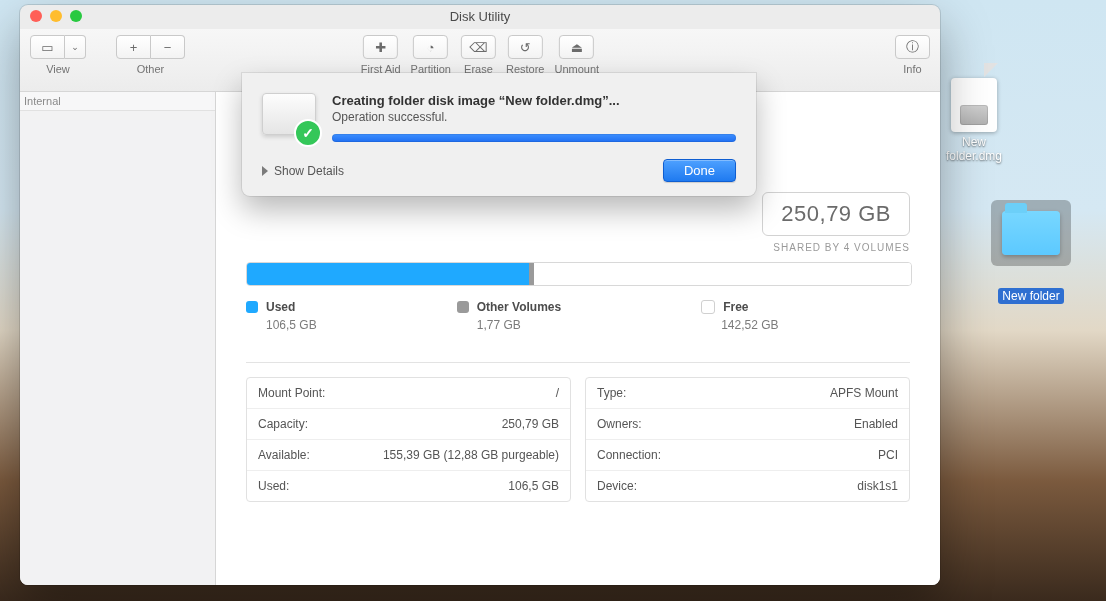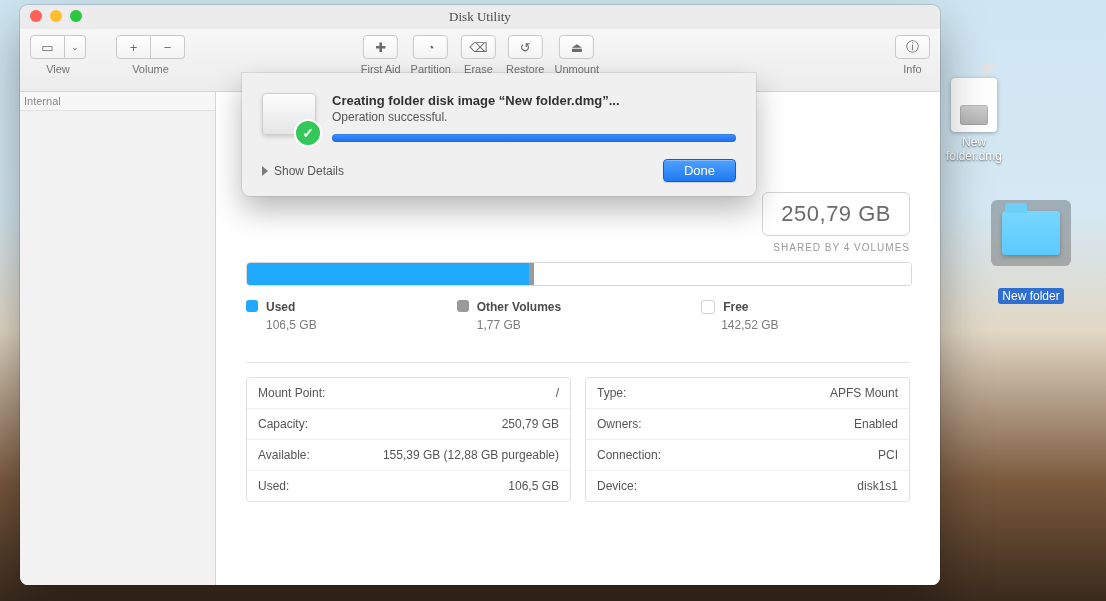--- a/index.html
+++ b/index.html
@@ -13,21 +13,21 @@
   .dmg-icon-gfx { width:46px; height:54px; margin:0 auto 2px; background:#fff; border-radius:4px; box-shadow:0 1px 4px rgba(0,0,0,.3); position:relative; }
   .dmg-icon-gfx::after { content:""; position:absolute; right:-1px; top:-1px; width:0; height:0; border-top:14px solid transparent; border-left:14px solid #e3e3e3; transform:rotate(90deg); transform-origin:top right; }
   .dmg-icon-gfx .inner { position:absolute; left:9px; bottom:7px; width:28px; height:20px; border-radius:3px; background:linear-gradient(#d0d0d0,#b2b2b2); box-shadow:inset 0 0 0 1px rgba(0,0,0,.1); }
   .folder-wrap { width:80px; margin:0 auto; }
   .folder-sel { width:80px; height:66px; background:rgba(0,0,0,0.25); border-radius:6px; display:flex; align-items:center; justify-content:center; }
   .folder-gfx { width:58px; height:44px; border-radius:4px; background:linear-gradient(#78d7ff,#5cc9ff); position:relative; box-shadow:0 2px 4px rgba(0,0,0,.25); }
   .folder-gfx::before { content:""; position:absolute; top:-8px; left:3px; width:22px; height:10px; background:#6ccff8; border-radius:3px 3px 0 0; }
 
   
   .window { position:absolute; left:20px; top:5px; width:920px; height:580px; background:#ececec; border-radius:8px; box-shadow:0 22px 50px rgba(0,0,0,.35), 0 0 0 1px rgba(0,0,0,.12); overflow:hidden; display:flex; flex-direction:column; }
-  .titlebar { height:23px; display:flex; align-items:center; justify-content:center; position:relative; border-bottom:1px solid transparent;font-family:Liberation Serif, serif; }
+  .titlebar { height:23px; display:flex; align-items:center; justify-content:center; position:relative; border-bottom:1px solid transparent; }
   .traffic { position:absolute; left:10px; top:5px; display:flex; gap:8px; }
   .tl { width:12px; height:12px; border-radius:50%; }
   .tl.close{background:#ff5f57;} .tl.min{background:#ffbd2e;} .tl.max{background:#28c940;}
   .win-title { font-size:13px; color:#4a4a4a; }
 
   .toolbar { height:56px; border-bottom:1px solid #d6d6d6; background:linear-gradient(#f7f7f7,#ececec); display:flex; align-items:flex-start; padding:6px 10px 0; position:relative; }
   .tb-group { display:flex; flex-direction:column; align-items:center; margin-right:30px; }
   .tb-group .btns { display:flex; }
   .tb-btn, .seg-btn { height:22px; min-width:33px; background:linear-gradient(#ffffff,#f3f3f3); border:1px solid #c9c9c9; display:flex; align-items:center; justify-content:center; color:#6b6b6b; }
   .tb-btn { border-radius:4px; }
@@ -48,21 +48,21 @@
   .content-inner { padding:110px 30px 20px 30px; }
 
   .cap-box { position:absolute; right:30px; top:100px; border:1px solid #d2d2d2; border-radius:6px; padding:8px 18px; text-align:center; }
   .cap-val { font-size:22px; color:#6b6b6b; letter-spacing:.5px; }
   .cap-sub { position:absolute; right:30px; top:150px; font-size:10px; letter-spacing:1px; color:#9a9a9a; text-align:right; width:150px;}
 
   .usage-bar { margin-top:60px; height:22px; width:100%; border-radius:4px; overflow:hidden; display:flex; border:1px solid #d8d8d8; }
   .seg-used{background:#1fa9ff;} .seg-other{background:#9a9a9a;} .seg-free{background:#fff;}
   .legend { display:flex; margin-top:14px; gap:140px; }
   .legend-item { display:flex; flex-direction:column; gap:4px; }
-  .legend-top { display:flex; gap:8px; font-weight:600; font-size:12px; color:#4c4c4c; }
+  .legend-top { display:flex; align-items:center; gap:8px; font-weight:600; font-size:12px; color:#4c4c4c; }
   .dot{width:12px;height:12px;border-radius:3px;} .dot.used{background:#1fa9ff;} .dot.other{background:#9a9a9a;} .dot.free{background:#fff;border:1px solid #d0d0d0;}
   .legend-val { font-size:12px; color:#7b7b7b; margin-left:20px; }
 
   .sep { height:1px; background:#e3e3e3; margin:30px 0 0; }
   .info-grid { display:flex; gap:14px; margin-top:14px; }
   .info-col { flex:1; border:1px solid #e1e1e1; border-radius:4px; }
   .info-row { display:flex; justify-content:space-between; padding:8px 11px; font-size:12px; color:#555; border-bottom:1px solid #eee; }
   .info-row:last-child{border-bottom:none;}
   .info-row .k{color:#555;} .info-row .v{color:#555;}
 
@@ -125,21 +125,21 @@
       </div>
       <div class="tb-group">
         <div class="btns">
           <div class="seg-btn">
               <span>+</span>
             </div>
           <div class="seg-btn">
               <span>−</span>
             </div>
         </div>
-        <span class="tb-label">Volume</span>
+        <span class="tb-label">Other</span>
       </div>
 
       <div class="tb-center">
         <div class="tb-item">
             <div class="tb-btn">
               <span class="ic">✚</span>
             </div>
             <span class="tb-label">First Aid</span>
           </div>
         <div class="tb-item">

